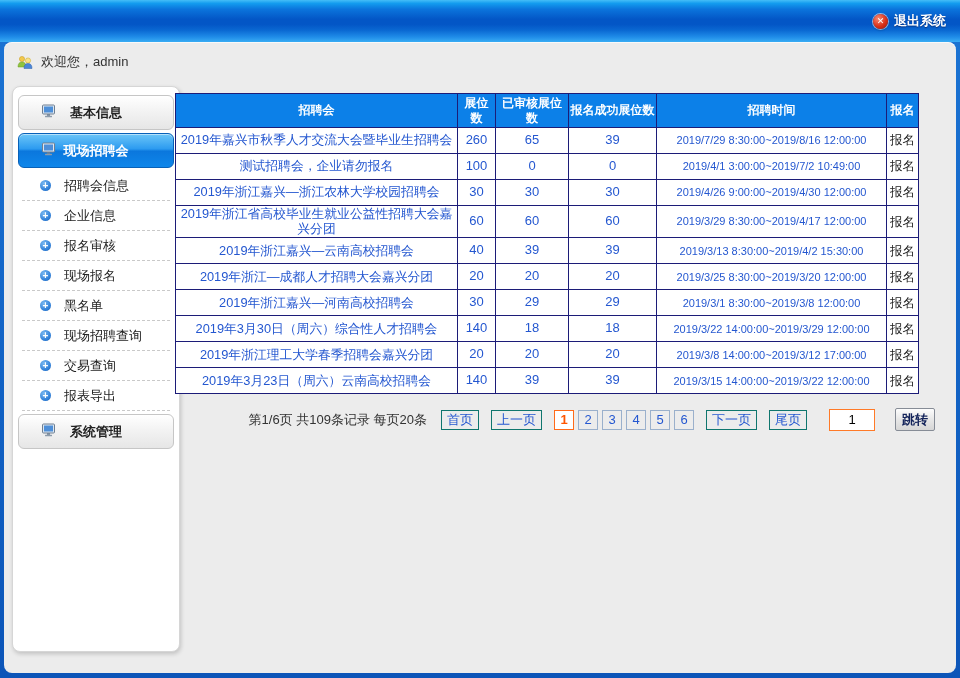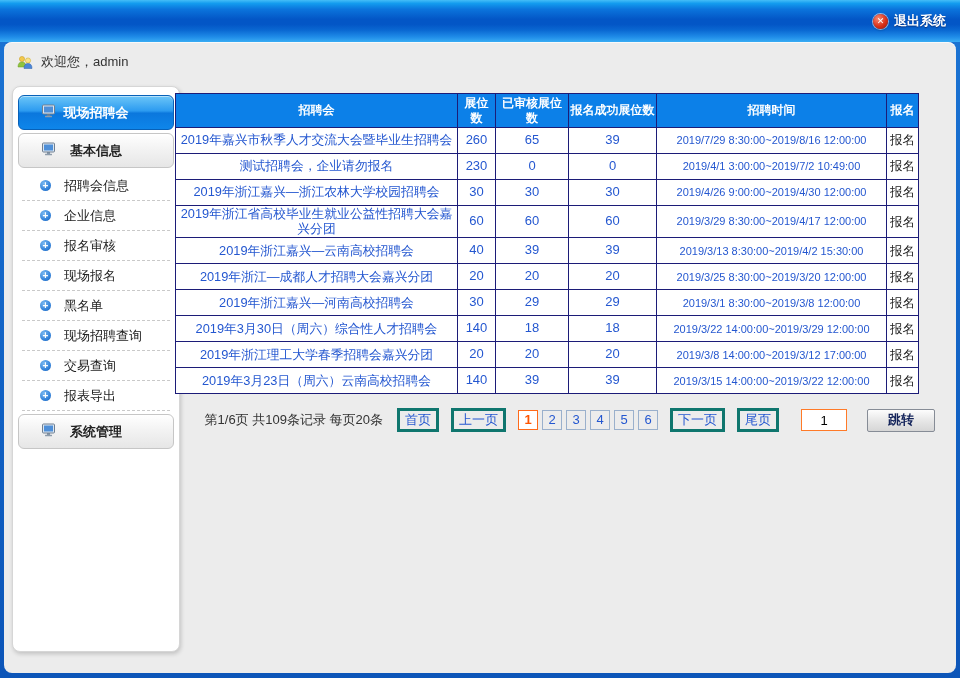--- a/index.html
+++ b/index.html
@@ -89,36 +89,36 @@
   .fair-table td.time { font-size:11px; white-space:nowrap; }
   .fair-table td.action { color:#1a1a1a; font-size:12.5px; cursor:pointer; }
   
   .pagination {
     margin-top:14px; width:760px;
     display:flex; align-items:center; justify-content:flex-end; gap:12px;
     font-size:13px;
   }
   .pg-summary { color:#333; margin-right:2px; white-space:nowrap; }
   .pg-btn {
-    border:3px solid #0f766e; color:#2457d0; padding:0 5px;
+    border:1px solid #0f766e; color:#2457d0; padding:0 5px;
     height:18px; line-height:18px; cursor:pointer; white-space:nowrap;
   }
   #pg-pages { display:flex; gap:4px; }
   .pg-num {
     border:1px solid #9ab0cc; color:#2457d0; min-width:14px; padding:0 2px;
     height:18px; line-height:18px; text-align:center; cursor:pointer;
   }
   .pg-num.current { border:1px solid #ff6a1a; color:#ff5500; font-weight:bold; background:#fff; }
   .pg-input {
     width:40px; height:18px; margin-left:10px;
     border:1px solid #ff7a28; text-align:center; font-size:13px;
     font-family:inherit;
   }
   .pg-jump {
-    margin-left:8px; width:68px; height:23px;
+    margin-left:8px; width:40px; height:23px;
     background:linear-gradient(#fdfdfd,#e9e9e9 45%,#d6d6d6);
     border:1px solid #868c96; border-radius:2px;
     font-size:13px; font-weight:bold; color:#13235a; cursor:pointer;
     font-family:inherit;
   }
 </style>
 </head>
 <body>
 
 <div class="topbar">
@@ -136,41 +136,41 @@
         <path d="M2 12 q0 -5 4 -5 q4 0 4 5 z" fill="#8fc43f" stroke="#6a9a22" stroke-width="0.5"></path>
         <circle cx="12" cy="5.5" r="2.6" fill="#f7e38a" stroke="#caa21f" stroke-width="0.5"></circle>
         <path d="M8 13.5 q0 -5 4 -5 q4 0 4 5 z" fill="#4a86d8" stroke="#2f61ab" stroke-width="0.5"></path>
       </svg>
     </span>
     <span>欢迎您，admin</span>
   </div>
 
   <aside class="sidebar">
     <div id="sidebar-menu">
+        <div class="menu-group">
+          <span class="menu-icon">
+            <svg width="16" height="14" viewBox="0 0 16 14">
+              <rect x="1.5" y="1" width="12" height="9" rx="1" fill="#dce6f0" stroke="#6e7f92"></rect>
+              <rect x="3" y="2.5" width="9" height="6" fill="#4e8fd8"></rect>
+              <rect x="6" y="10.2" width="3" height="1.6" fill="#6e7f92"></rect>
+              <rect x="4" y="11.8" width="7" height="1.4" rx="0.5" fill="#8d9cab"></rect>
+            </svg>
+          </span>
+          <span class="menu-label">基本信息</span>
+        </div>
         <div class="menu-group active">
           <span class="menu-icon">
             <svg width="16" height="14" viewBox="0 0 16 14">
               <rect x="1.5" y="1" width="12" height="9" rx="1" fill="#dce6f0" stroke="#6e7f92"></rect>
               <rect x="3" y="2.5" width="9" height="6" fill="#4e8fd8"></rect>
               <rect x="6" y="10.2" width="3" height="1.6" fill="#6e7f92"></rect>
               <rect x="4" y="11.8" width="7" height="1.4" rx="0.5" fill="#8d9cab"></rect>
             </svg>
           </span>
           <span class="menu-label">现场招聘会</span>
-        </div>
-        <div class="menu-group">
-          <span class="menu-icon">
-            <svg width="16" height="14" viewBox="0 0 16 14">
-              <rect x="1.5" y="1" width="12" height="9" rx="1" fill="#dce6f0" stroke="#6e7f92"></rect>
-              <rect x="3" y="2.5" width="9" height="6" fill="#4e8fd8"></rect>
-              <rect x="6" y="10.2" width="3" height="1.6" fill="#6e7f92"></rect>
-              <rect x="4" y="11.8" width="7" height="1.4" rx="0.5" fill="#8d9cab"></rect>
-            </svg>
-          </span>
-          <span class="menu-label">基本信息</span>
         </div>
         <div class="menu-sub">
           <span class="plus-icon">+</span>
           <span class="sub-label">招聘会信息</span>
         </div>
         <div class="menu-sub">
           <span class="plus-icon">+</span>
           <span class="sub-label">企业信息</span>
         </div>
         <div class="menu-sub">
@@ -235,21 +235,21 @@
           <tr>
             <td class="name">2019年嘉兴市秋季人才交流大会暨毕业生招聘会</td>
             <td class="num">260</td>
             <td class="num">65</td>
             <td class="num">39</td>
             <td class="time">2019/7/29 8:30:00~2019/8/16 12:00:00</td>
             <td class="action">报名</td>
           </tr>
           <tr>
             <td class="name">测试招聘会，企业请勿报名</td>
-            <td class="num">230</td>
+            <td class="num">100</td>
             <td class="num">0</td>
             <td class="num">0</td>
             <td class="time">2019/4/1 3:00:00~2019/7/2 10:49:00</td>
             <td class="action">报名</td>
           </tr>
           <tr>
             <td class="name">2019年浙江嘉兴—浙江农林大学校园招聘会</td>
             <td class="num">30</td>
             <td class="num">30</td>
             <td class="num">30</td>

